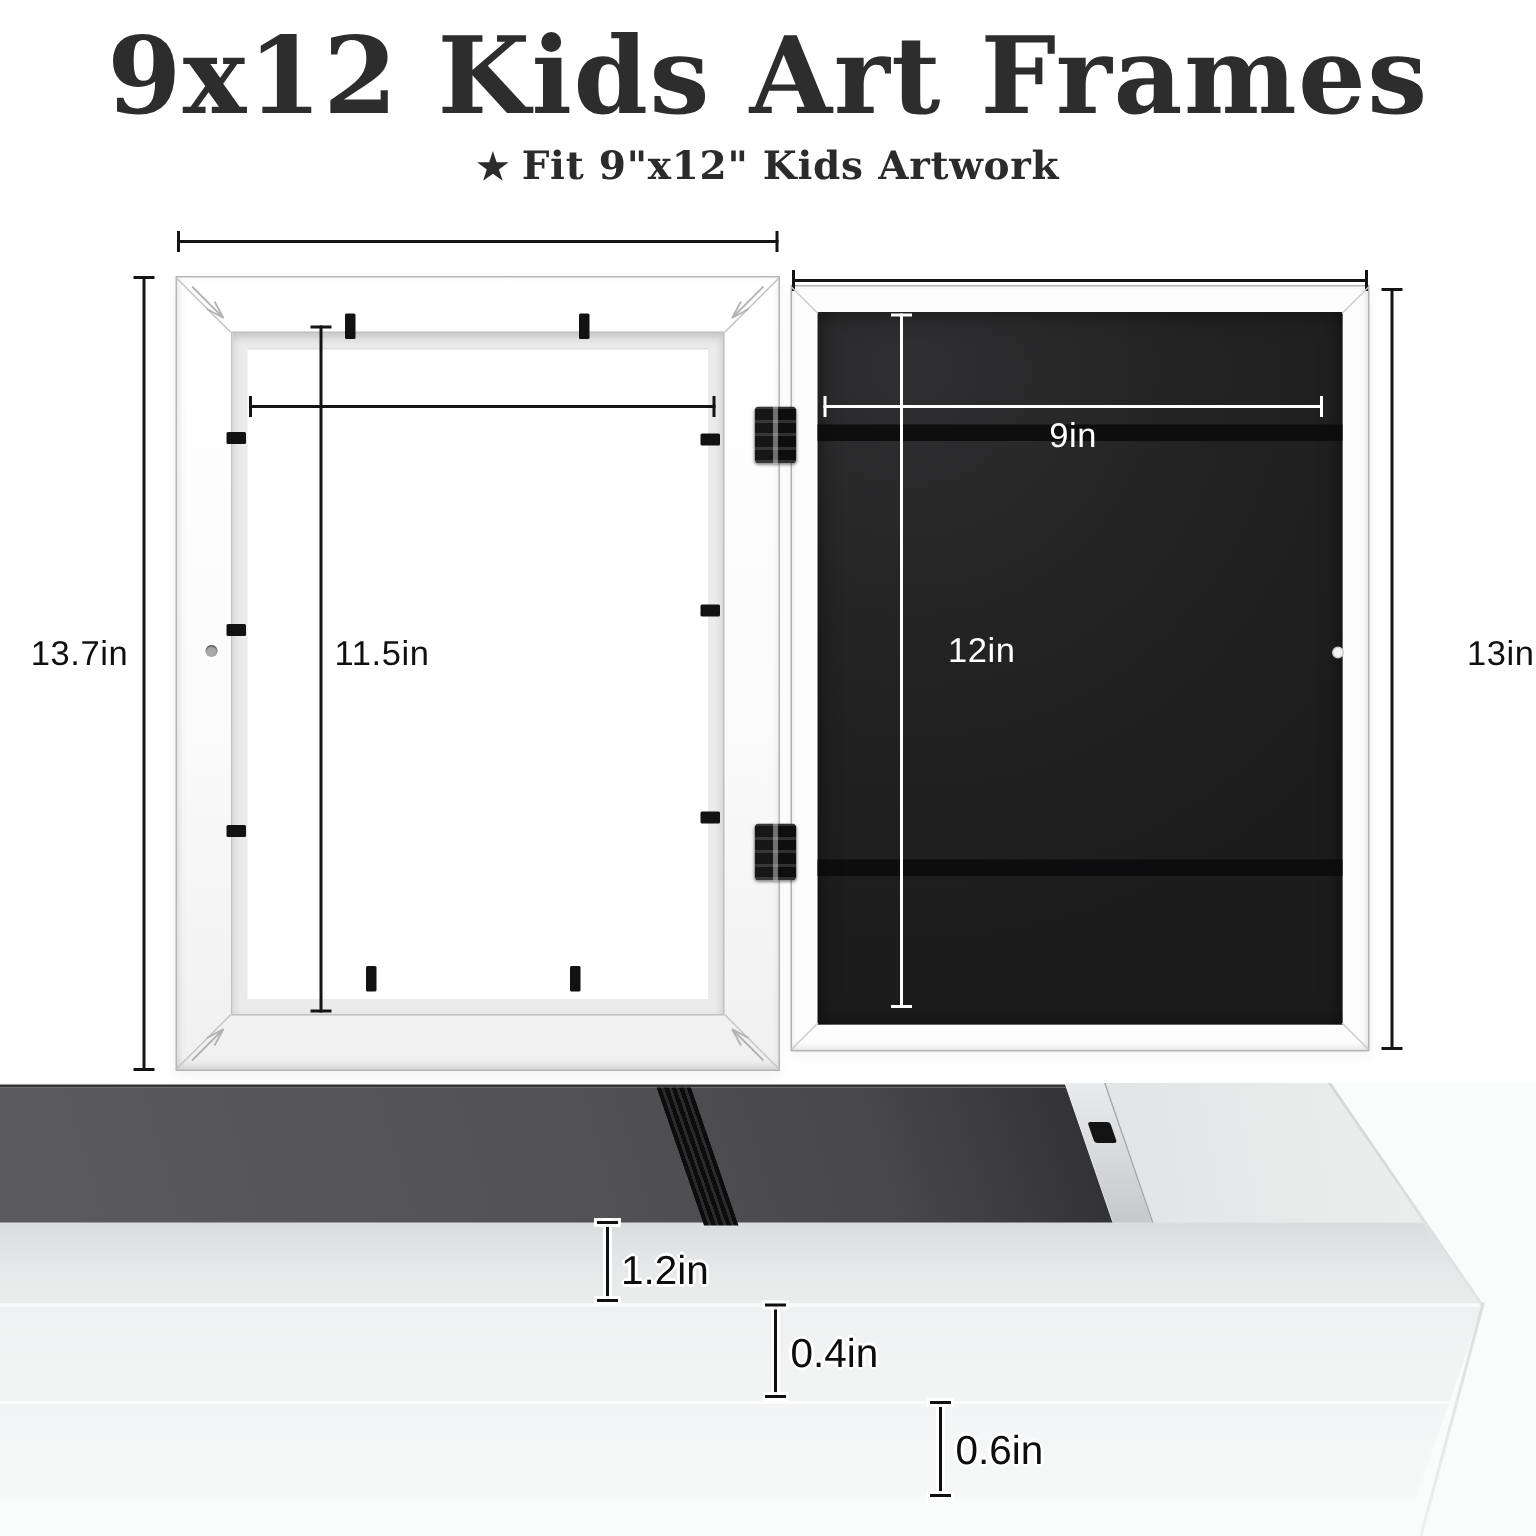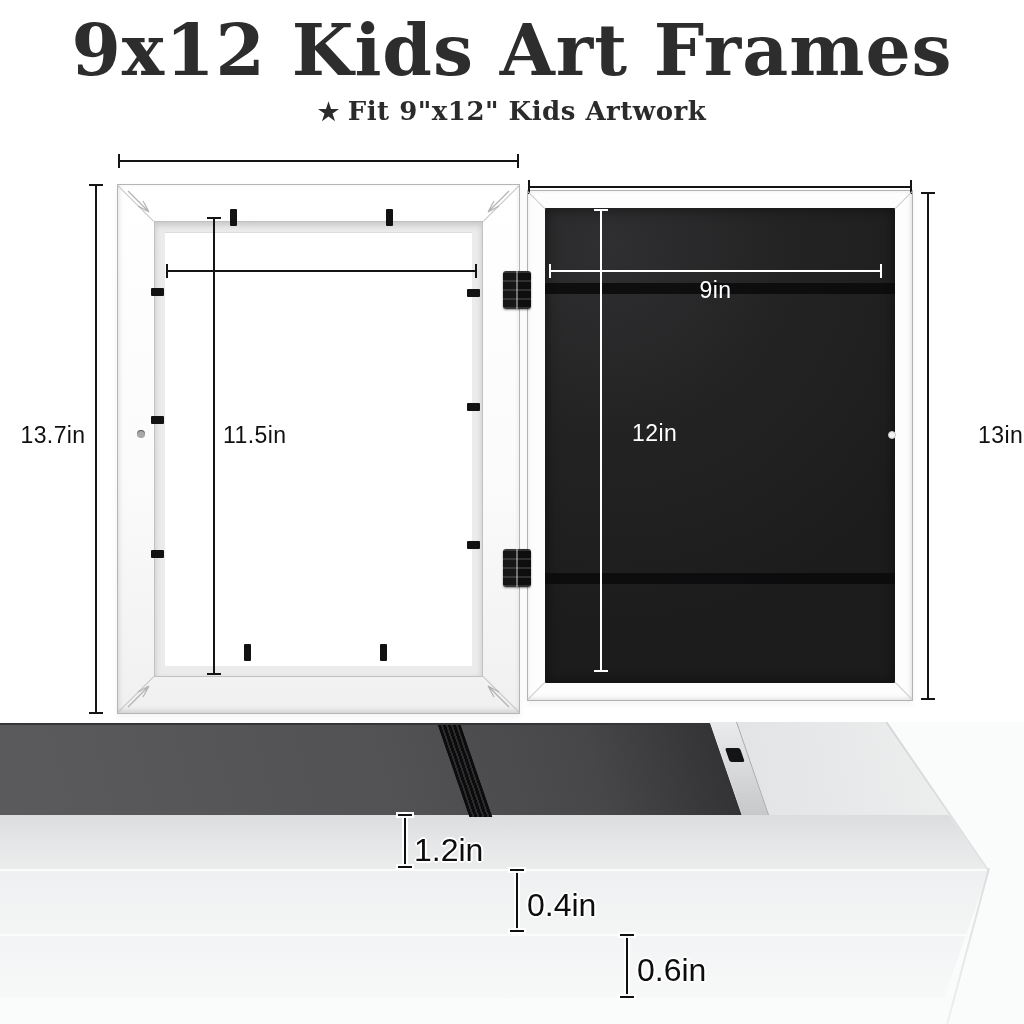--- a/index.html
+++ b/index.html
@@ -38,21 +38,21 @@
   .white.dim-h::before, .white.dim-h::after,
   .white.dim-v::before, .white.dim-v::after { background:#ffffff; }
 
   .halo.dim-v { background:#101010; box-shadow:0 0 0 2px rgba(255,255,255,0.95); }
   .halo.dim-v::before, .halo.dim-v::after { background:#101010; box-shadow:0 0 0 2px rgba(255,255,255,0.95); }
 
   .dlabel { position:absolute; font-size:23px; color:#101010; letter-spacing:0.4px; line-height:1.1; }
   .dlabel.center { text-align:center; }
   .dlabel.white { color:#ffffff; }
   .plabel {
-    position:absolute; font-size:32px; font-weight:500; color:#0d0d0d; z-index:12;
+    position:absolute; font-size:27px; font-weight:500; color:#0d0d0d; z-index:12;
     text-shadow:-2px 0 0 #fff, 2px 0 0 #fff, 0 -2px 0 #fff, 0 2px 0 #fff,
                 -1px -1px 0 #fff, 1px 1px 0 #fff, -1px 1px 0 #fff, 1px -1px 0 #fff;
   }
 
   
   .lf-outer {
     position:absolute; left:117px; top:184px; width:403px; height:530px;
     background:linear-gradient(180deg,#ffffff 0%,#fbfbfb 55%,#f0f0f1 100%);
     border:1px solid #b5b5b5;
     box-shadow:inset 0 -3px 5px rgba(0,0,0,0.10), inset 3px 0 5px rgba(0,0,0,0.04), 0 3px 7px rgba(0,0,0,0.05);

